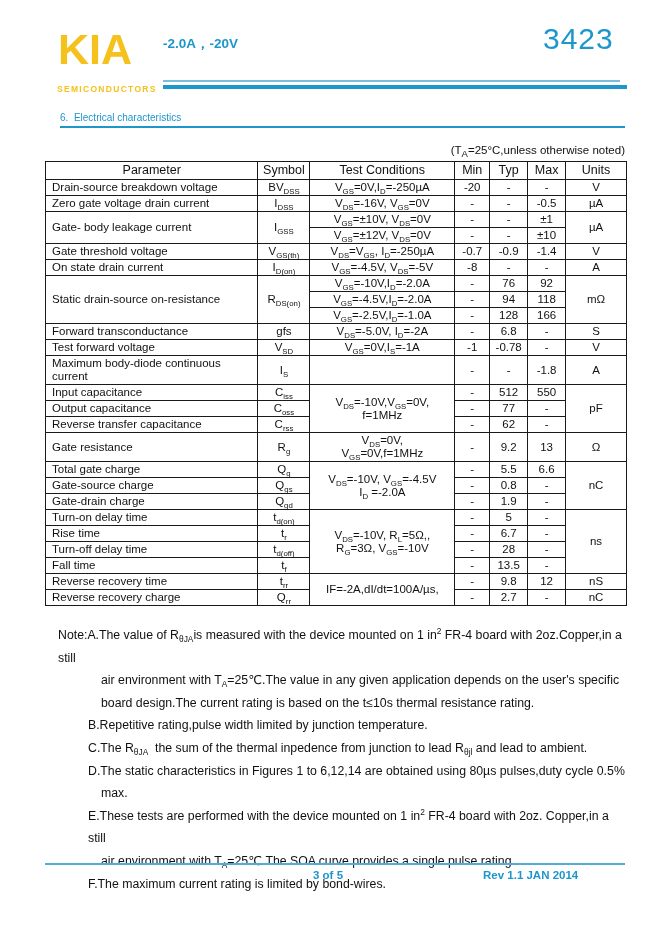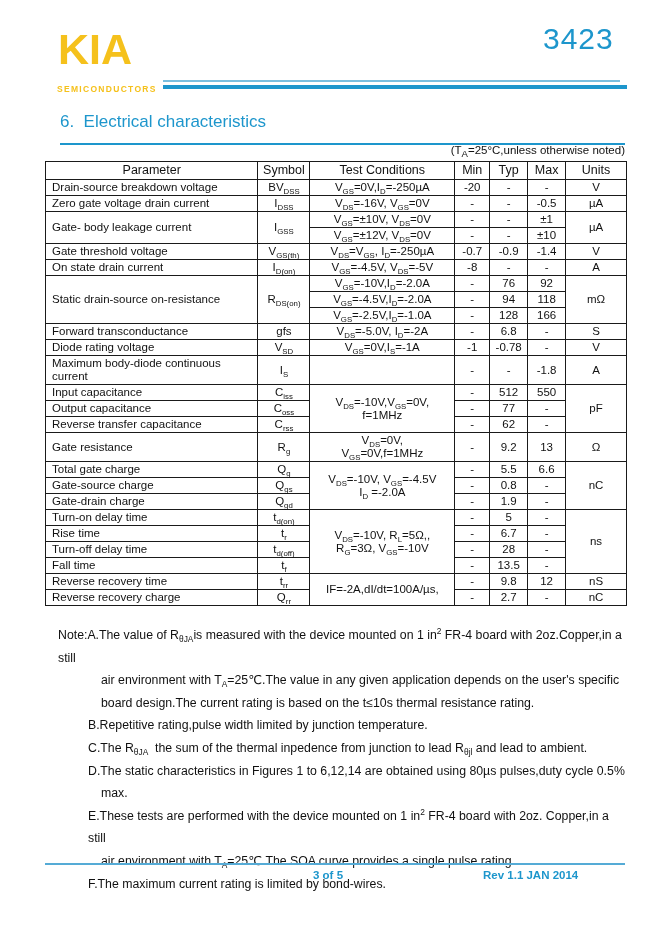--- a/index.html
+++ b/index.html
@@ -16,21 +16,21 @@
 
   
   .logo-text{position:absolute;left:58px;top:28px;font-size:43px;font-weight:700;color:var(--yellow);letter-spacing:0px;line-height:1;}
   .logo-sub{position:absolute;left:57px;top:84px;font-size:8.5px;font-weight:700;color:var(--yellow);letter-spacing:1.3px;text-align:right;}
   .subtitle{position:absolute;left:163px;top:35px;color:var(--accent);font-weight:700;font-size:13.5px;line-height:18px;}
   .partno{position:absolute;left:543px;top:22px;color:var(--accent);font-size:30px;font-weight:400;letter-spacing:1px;}
   .line-thin{position:absolute;left:163px;top:80px;width:457px;height:2px;background:var(--accent-light);}
   .line-thick{position:absolute;left:163px;top:85px;width:464px;height:4px;background:var(--accent);}
 
   
-  .section-title{position:absolute;left:60px;top:112px;width:565px;color:var(--accent);font-size:17px;padding-bottom:11px;border-bottom:2px solid var(--accent);white-space:pre;}
+  .section-title{position:absolute;left:60px;top:112px;width:565px;color:var(--accent);font-size:10px;padding-bottom:3px;border-bottom:2px solid var(--accent);white-space:pre;}
 
   .cond-note{position:absolute;right:35px;top:144px;font-size:11.5px;color:var(--ink);}
 
   
   table.spec-table{position:absolute;left:45px;top:161px;width:582px;border-collapse:collapse;font-size:11.5px;color:var(--ink);}
   .spec-table th,.spec-table td{border:1px solid var(--border);vertical-align:middle;text-align:center;padding:1px 2px;height:15px;line-height:13px;}
   .spec-table th{font-size:12.5px;font-weight:400;height:18px;}
   .spec-table col.c-param{width:213px;}
   .spec-table col.c-sym{width:52px;}
   .spec-table col.c-cond{width:145px;}
@@ -56,20 +56,21 @@
 </style>
 </head>
 <body>
 
 <div class="page">
 
   <div>
     <div class="logo-text">KIA</div>
     <div class="logo-sub">SEMICONDUCTORS</div>
     <div class="subtitle">
+      <div>-2.0A，-20V</div>
     </div>
     <div class="partno">3423</div>
     <div class="line-thin"></div>
     <div class="line-thick"></div>
   </div>
 
   <div class="section-title">6.  Electrical characteristics</div>
 
   <div class="cond-note">(T<sub>A</sub>=25°C,unless otherwise noted)</div>
 
@@ -170,21 +171,21 @@
         <tr>
           <td class="cell-param">Forward transconductance</td>
           <td class="cell-symbol">gfs</td>
           <td class="cell-cond">V<sub>DS</sub>=-5.0V, I<sub>D</sub>=-2A</td>
           <td class="cell-num">-</td>
           <td class="cell-num">6.8</td>
           <td class="cell-num">-</td>
           <td class="cell-unit">S</td>
         </tr>
         <tr>
-          <td class="cell-param">Diode rating voltage</td>
+          <td class="cell-param">Test forward voltage</td>
           <td class="cell-symbol">V<sub>SD</sub></td>
           <td class="cell-cond">V<sub>GS</sub>=0V,I<sub>S</sub>=-1A</td>
           <td class="cell-num">-1</td>
           <td class="cell-num">-0.78</td>
           <td class="cell-num">-</td>
           <td class="cell-unit">V</td>
         </tr>
         <tr>
           <td class="cell-param">Maximum body-diode continuous current</td>
           <td class="cell-symbol">I<sub>S</sub></td>

